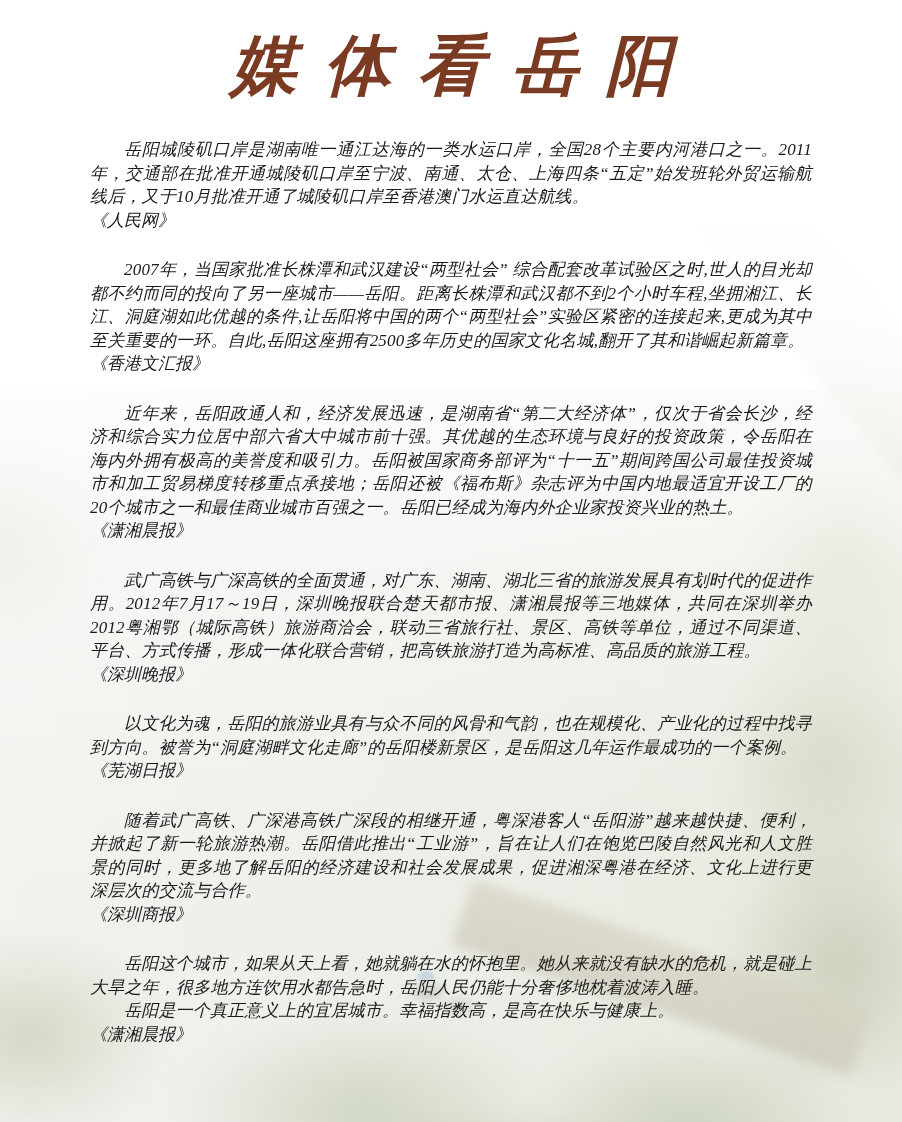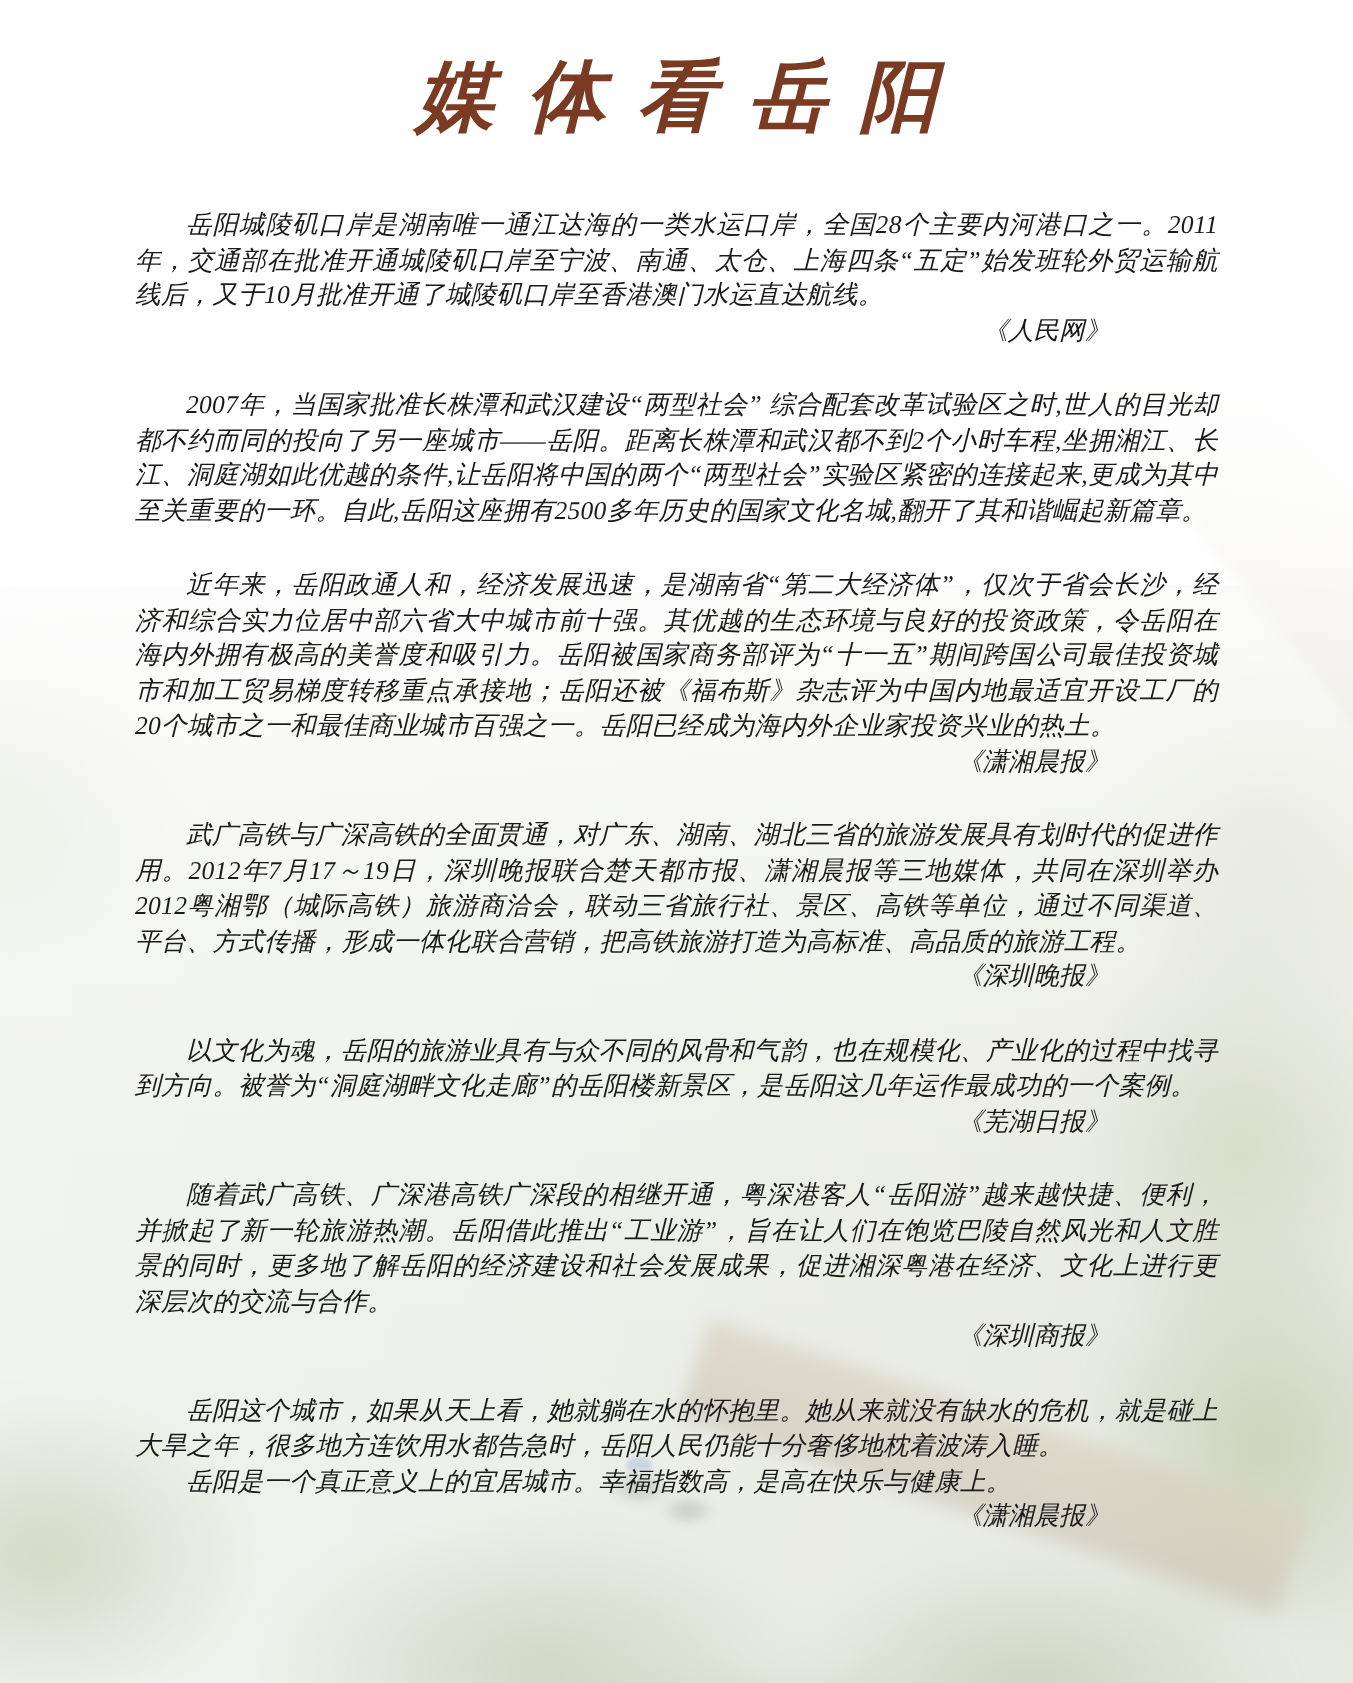--- a/index.html
+++ b/index.html
@@ -75,39 +75,39 @@
       rgba(255,255,255,0.44) 82%,
       rgba(255,255,255,0.46) 100%);
   }
 
   
   .content { position: relative; z-index: 1; }
 
   h1.page-title {
     margin: 0; padding-top: 18px; height: 112px;
     text-align: center;
-    font-size: 52px; line-height: 96px;
+    font-size: 66px; line-height: 96px;
     font-weight: bold; font-style: italic;
     letter-spacing: 0.42em; text-indent: 0.42em;
     color: #7b3a22;
   }
 
   .articles { margin: 8px 90px 0 90px; width: 722px; color: #1a1a1a; }
 
   .article { margin-bottom: 26px; font-style: italic; }
   .article p.para {
     margin: 0;
     font-size: 17px; line-height: 23.5px;
     text-align: justify; text-justify: inter-ideograph;
     text-indent: 2em;
     letter-spacing: 0.2px;
   }
   .article .source {
     font-size: 17px; line-height: 23.5px;
-    text-align: right; padding-right: 72px;
+    text-align: left; padding-right: 72px;
   }
 </style>
 </head>
 <body>
 
 <div class="bg">
   <div class="bg-water"></div>
   <div class="bg-tree-left"></div>
   <div class="bg-trees-right"></div>
   <div class="bg-wall"></div>
@@ -124,20 +124,21 @@
 
   <div class="articles">
 
     <div class="article">
       <p class="para">岳阳城陵矶口岸是湖南唯一通江达海的一类水运口岸，全国28个主要内河港口之一。2011年，交通部在批准开通城陵矶口岸至宁波、南通、太仓、上海四条“五定”始发班轮外贸运输航线后，又于10月批准开通了城陵矶口岸至香港澳门水运直达航线。</p>
       <div class="source">《人民网》</div>
     </div>
 
     <div class="article">
       <p class="para">2007年，当国家批准长株潭和武汉建设“两型社会” 综合配套改革试验区之时,世人的目光却都不约而同的投向了另一座城市——岳阳。距离长株潭和武汉都不到2个小时车程,坐拥湘江、长江、洞庭湖如此优越的条件,让岳阳将中国的两个“两型社会”实验区紧密的连接起来,更成为其中至关重要的一环。自此,岳阳这座拥有2500多年历史的国家文化名城,翻开了其和谐崛起新篇章。</p>
+      <div class="source">《香港文汇报》</div>
     </div>
 
     <div class="article">
       <p class="para">近年来，岳阳政通人和，经济发展迅速，是湖南省“第二大经济体”，仅次于省会长沙，经济和综合实力位居中部六省大中城市前十强。其优越的生态环境与良好的投资政策，令岳阳在海内外拥有极高的美誉度和吸引力。岳阳被国家商务部评为“十一五”期间跨国公司最佳投资城市和加工贸易梯度转移重点承接地；岳阳还被《福布斯》杂志评为中国内地最适宜开设工厂的20个城市之一和最佳商业城市百强之一。岳阳已经成为海内外企业家投资兴业的热土。</p>
       <div class="source">《潇湘晨报》</div>
     </div>
 
     <div class="article">
       <p class="para">武广高铁与广深高铁的全面贯通，对广东、湖南、湖北三省的旅游发展具有划时代的促进作用。2012年7月17～19日，深圳晚报联合楚天都市报、潇湘晨报等三地媒体，共同在深圳举办2012粤湘鄂（城际高铁）旅游商洽会，联动三省旅行社、景区、高铁等单位，通过不同渠道、平台、方式传播，形成一体化联合营销，把高铁旅游打造为高标准、高品质的旅游工程。</p>
       <div class="source">《深圳晚报》</div>

